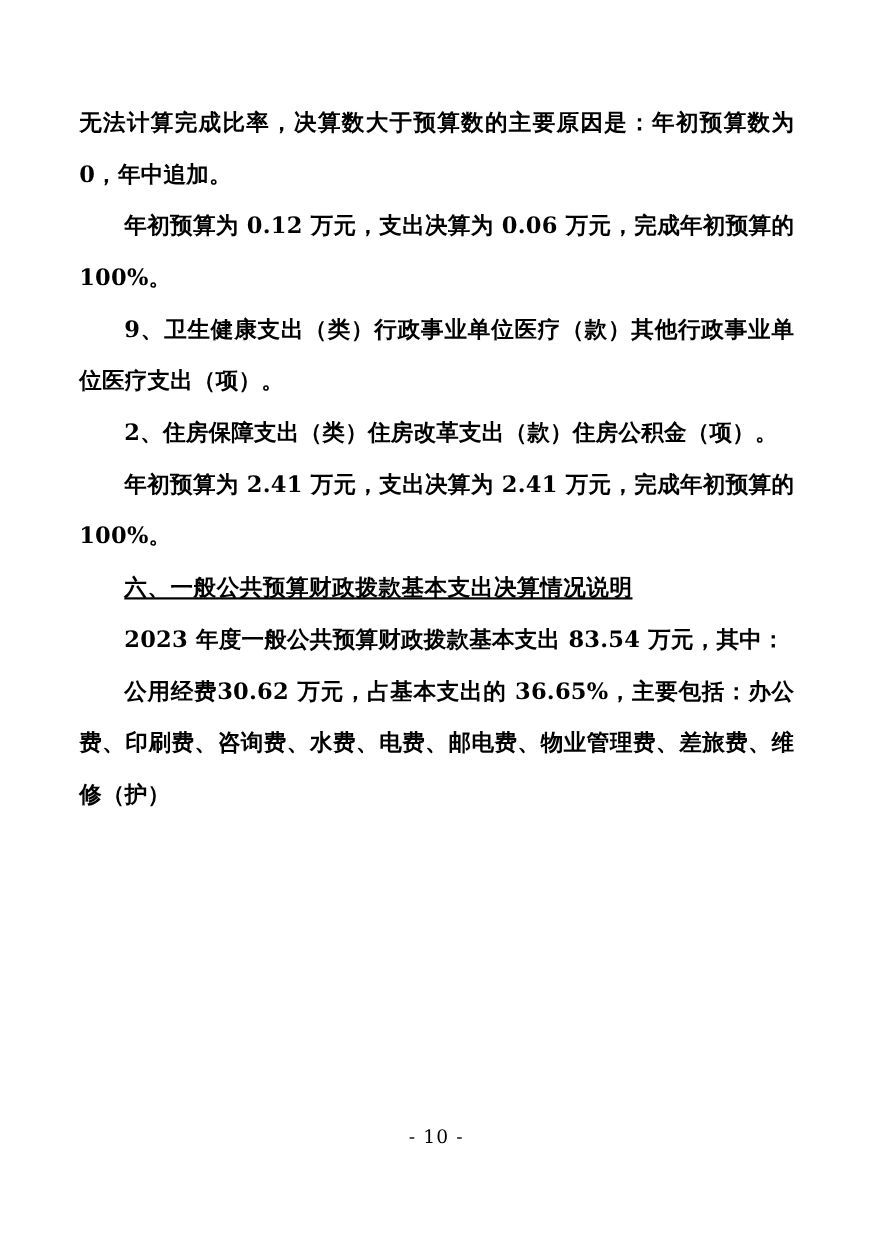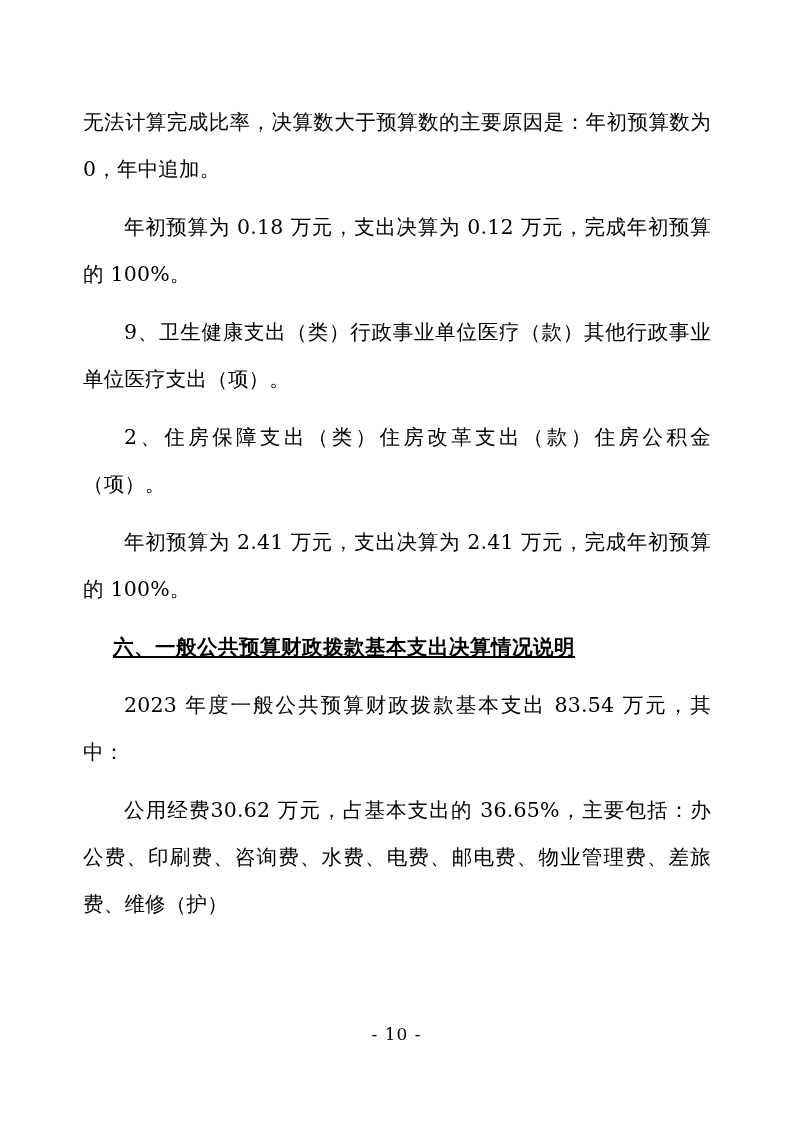--- a/index.html
+++ b/index.html
@@ -22,22 +22,23 @@
     top: 88px;
     width: 650px;
   }
   .para {
     font-family: "DejaVu Serif", "Liberation Serif", serif;
     font-size: 20.5px;
     line-height: 47px;
     color: #000000;
     text-align: justify;
     text-justify: inter-ideograph;
-    margin: 11px;
+    margin: 0;
     letter-spacing: 0.2px;
+    font-weight: bold;
   }
   .indent {
     text-indent: 2em;
   }
   .heading {
     font-family: "DejaVu Serif", "Liberation Serif", serif;
     font-weight: bold;
     font-size: 20.5px;
     line-height: 47px;
     color: #000000;
@@ -60,21 +61,21 @@
 </style>
 </head>
 <body>
 
 <div class="page">
   <div class="content">
 
     <p class="para">无法计算完成比率，决算数大于预算数的主要原因是：年初预算数为0，年中追加。</p>
 
 
-    <p class="para indent">年初预算为 0.18 万元，支出决算为 0.12 万元，完成年初预算的 100%。</p>
+    <p class="para indent">年初预算为 0.12 万元，支出决算为 0.06 万元，完成年初预算的 100%。</p>
 
     <p class="para indent">9、卫生健康支出（类）行政事业单位医疗（款）其他行政事业单位医疗支出（项）。</p>
 
 
     <p class="para indent">2、住房保障支出（类）住房改革支出（款）住房公积金（项）。</p>
 
     <p class="para indent">年初预算为 2.41 万元，支出决算为 2.41 万元，完成年初预算的 100%。</p>
 
     <h2 class="heading">六、一般公共预算财政拨款基本支出决算情况说明</h2>
 

